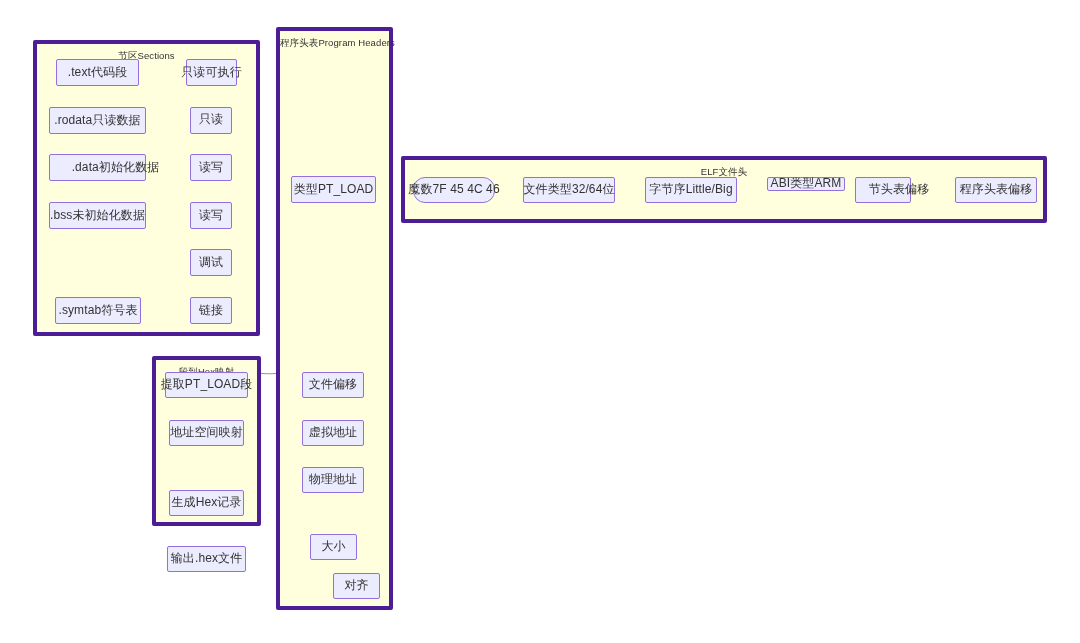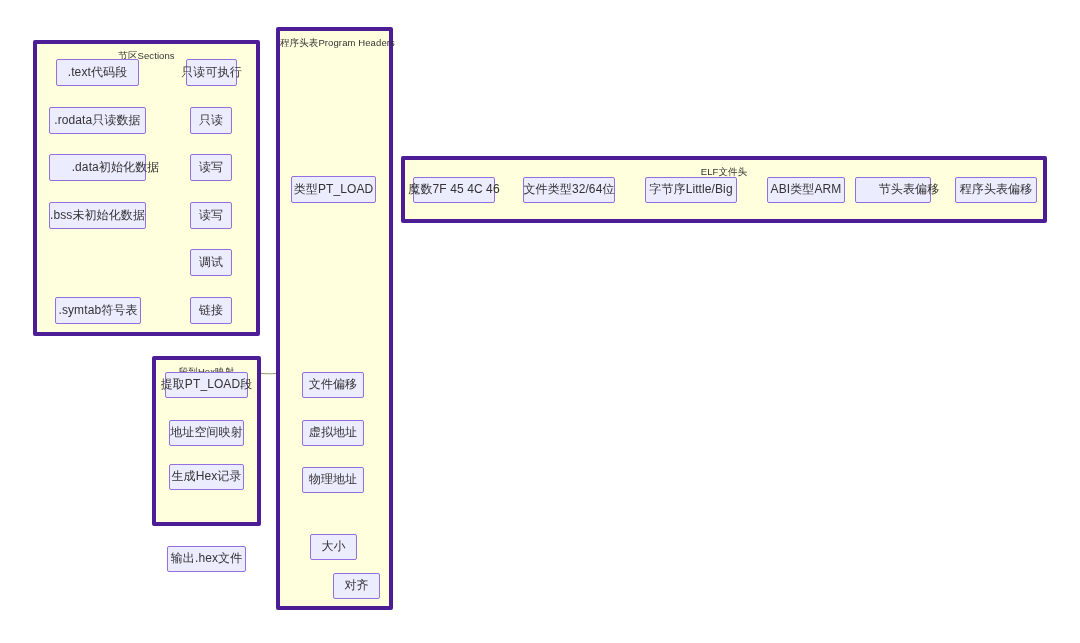--- a/index.html
+++ b/index.html
@@ -107,21 +107,21 @@
   </svg>
 
   <div class="cluster" style="left:33px; top:40px; width:227px; height:296px;">
     <div class="cluster-title">节区Sections</div>
   </div>
 
   <div class="node" style="left:56px; top:59px; width:83px; height:27px;">.text代码段</div>
   <div class="node" style="left:186px; top:59px; width:51px; height:27px;">只读可执行</div>
 
   <div class="node" style="left:49px; top:107px; width:97px; height:27px;">.rodata只读数据</div>
-  <div class="node" style="left:190px; top:107px; width:42px; height:27px;">只读</div>
+  <div class="node" style="left:190px; top:107px; width:42px; height:27px;font-family:Liberation Mono, monospace;">只读</div>
 
   <div class="node" style="left:49px; top:154px; width:97px; height:27px;padding-left:36px;">.data初始化数据</div>
   <div class="node" style="left:190px; top:154px; width:42px; height:27px;">读写</div>
 
   <div class="node" style="left:49px; top:202px; width:97px; height:27px;">.bss未初始化数据</div>
   <div class="node" style="left:190px; top:202px; width:42px; height:27px;">读写</div>
 
   <div class="node" style="left:190px; top:249px; width:42px; height:27px;">调试</div>
 
   <div class="node" style="left:55px; top:297px; width:86px; height:27px;">.symtab符号表</div>
@@ -137,27 +137,27 @@
   <div class="node" style="left:302px; top:467px; width:62px; height:26px;font-family:Liberation Serif, serif;">物理地址</div>
   <div class="node" style="left:310px; top:514px; width:47px; height:26px;margin-top:20px;">大小</div>
   <div class="node" style="left:310px; top:573px; width:47px; height:26px;margin-left:23px;">对齐</div>
 
   <div class="cluster" style="left:152px; top:356px; width:109px; height:170px;">
     <div class="cluster-title">段到Hex映射</div>
   </div>
 
   <div class="node" style="left:165px; top:372px; width:83px; height:26px;">提取PT_LOAD段</div>
   <div class="node" style="left:169px; top:420px; width:75px; height:26px;">地址空间映射</div>
-  <div class="node" style="left:169px; top:464px; width:75px; height:26px;">生成Hex记录</div>
+  <div class="node" style="left:169px; top:490px; width:75px; height:26px;">生成Hex记录</div>
   <div class="node" style="left:167px; top:514px; width:79px; height:26px;margin-top:32px;">输出.hex文件</div>
 
   <div class="cluster" style="left:401px; top:156px; width:646px; height:67px;">
     <div class="cluster-title">ELF文件头</div>
   </div>
 
-  <div class="node" style="left:413px; top:177px; width:82px; height:26px;">魔数7F 45 4C 46</div>
+  <div class="node" style="left:413px; top:177px; width:82px; height:26px;border-radius:12px;">魔数7F 45 4C 46</div>
   <div class="node" style="left:523px; top:177px; width:92px; height:26px;">文件类型32/64位</div>
   <div class="node" style="left:645px; top:177px; width:92px; height:26px;">字节序Little/Big</div>
-  <div class="node" style="left:767px; top:177px; width:78px; height:26px;">ABI类型ARM</div>
-  <div class="node" style="left:855px; top:177px; width:76px; height:26px;padding-left:32px;">节头表偏移</div>
+  <div class="node" style="left:767px; top:177px; width:78px; height:14px;">ABI类型ARM</div>
+  <div class="node" style="left:855px; top:177px; width:56px; height:26px;padding-left:32px;">节头表偏移</div>
   <div class="node" style="left:955px; top:177px; width:82px; height:26px;">程序头表偏移</div>
 
 </div>
 
 </body></html>

